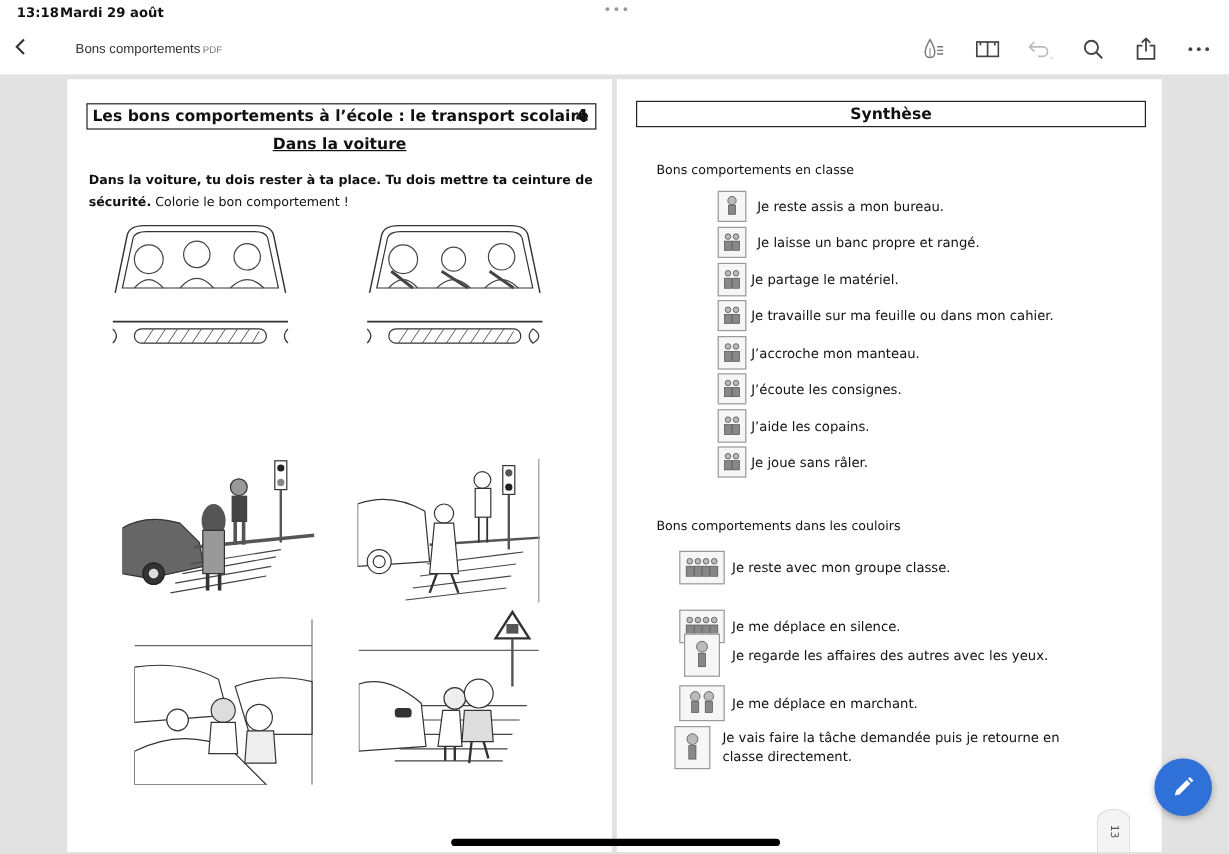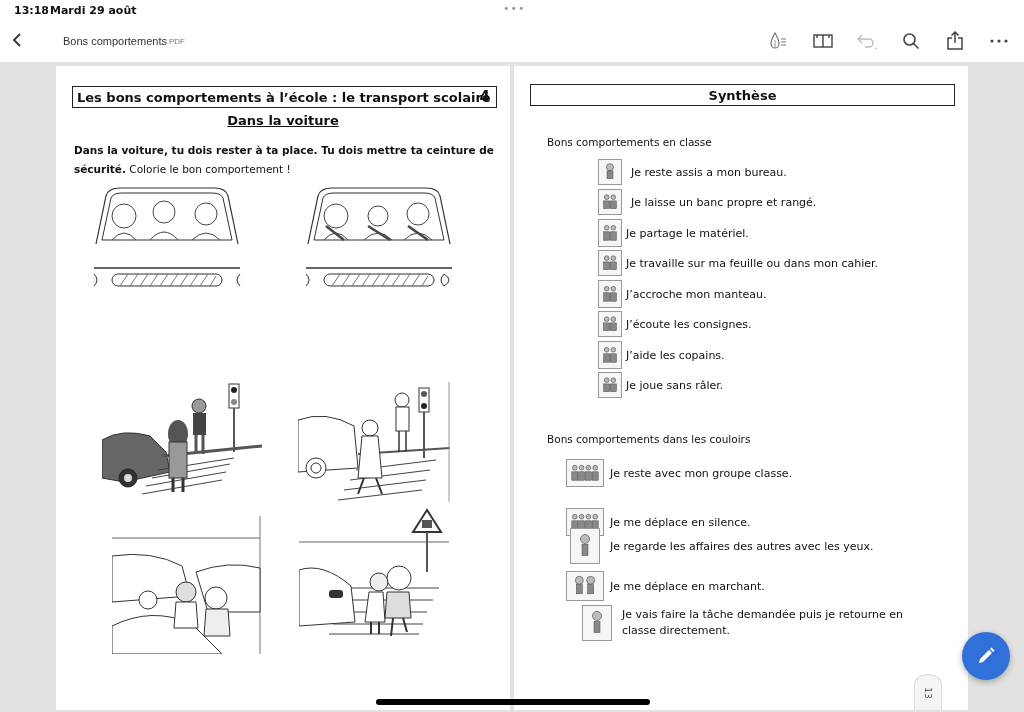--- a/index.html
+++ b/index.html
@@ -379,21 +379,21 @@
           <div class="picto" style="width: 38px; height: 30px;">
             <svg width="34" height="26" viewBox="0 0 34 26">
               <circle cx="11.333333333333334" cy="7.280000000000001" r="3.966666666666667" fill="#bbb" stroke="#444" stroke-width="0.6"></circle>
               <rect x="8.333333333333334" y="11.700000000000001" width="6" height="9.1" fill="#888" stroke="#444" stroke-width="0.5"></rect>
               <circle cx="22.666666666666668" cy="7.280000000000001" r="3.966666666666667" fill="#bbb" stroke="#444" stroke-width="0.6"></circle>
               <rect x="19.666666666666668" y="11.700000000000001" width="6" height="9.1" fill="#888" stroke="#444" stroke-width="0.5"></rect>
             </svg>
           </div>
           <span style="position: absolute; left: 44px;">Je me déplace en marchant.</span>
         </div>
-        <div class="beh-item" style="left: 68px; top: 539px;">
+        <div class="beh-item" style="left: 48px; top: 539px;">
           <div class="picto" style="width: 30px; height: 36px;">
             <svg width="26" height="32" viewBox="0 0 26 32">
               <circle cx="13" cy="8.96" r="4.55" fill="#bbb" stroke="#444" stroke-width="0.6"></circle>
               <rect x="10" y="14.4" width="6" height="11.2" fill="#888" stroke="#444" stroke-width="0.5"></rect>
             </svg>
           </div>
           <span style="position: absolute; left: 40px; white-space: normal; width: 300px; line-height: 16px;">Je vais faire la tâche demandée puis je retourne en classe directement.</span>
         </div>
       </div>
 

